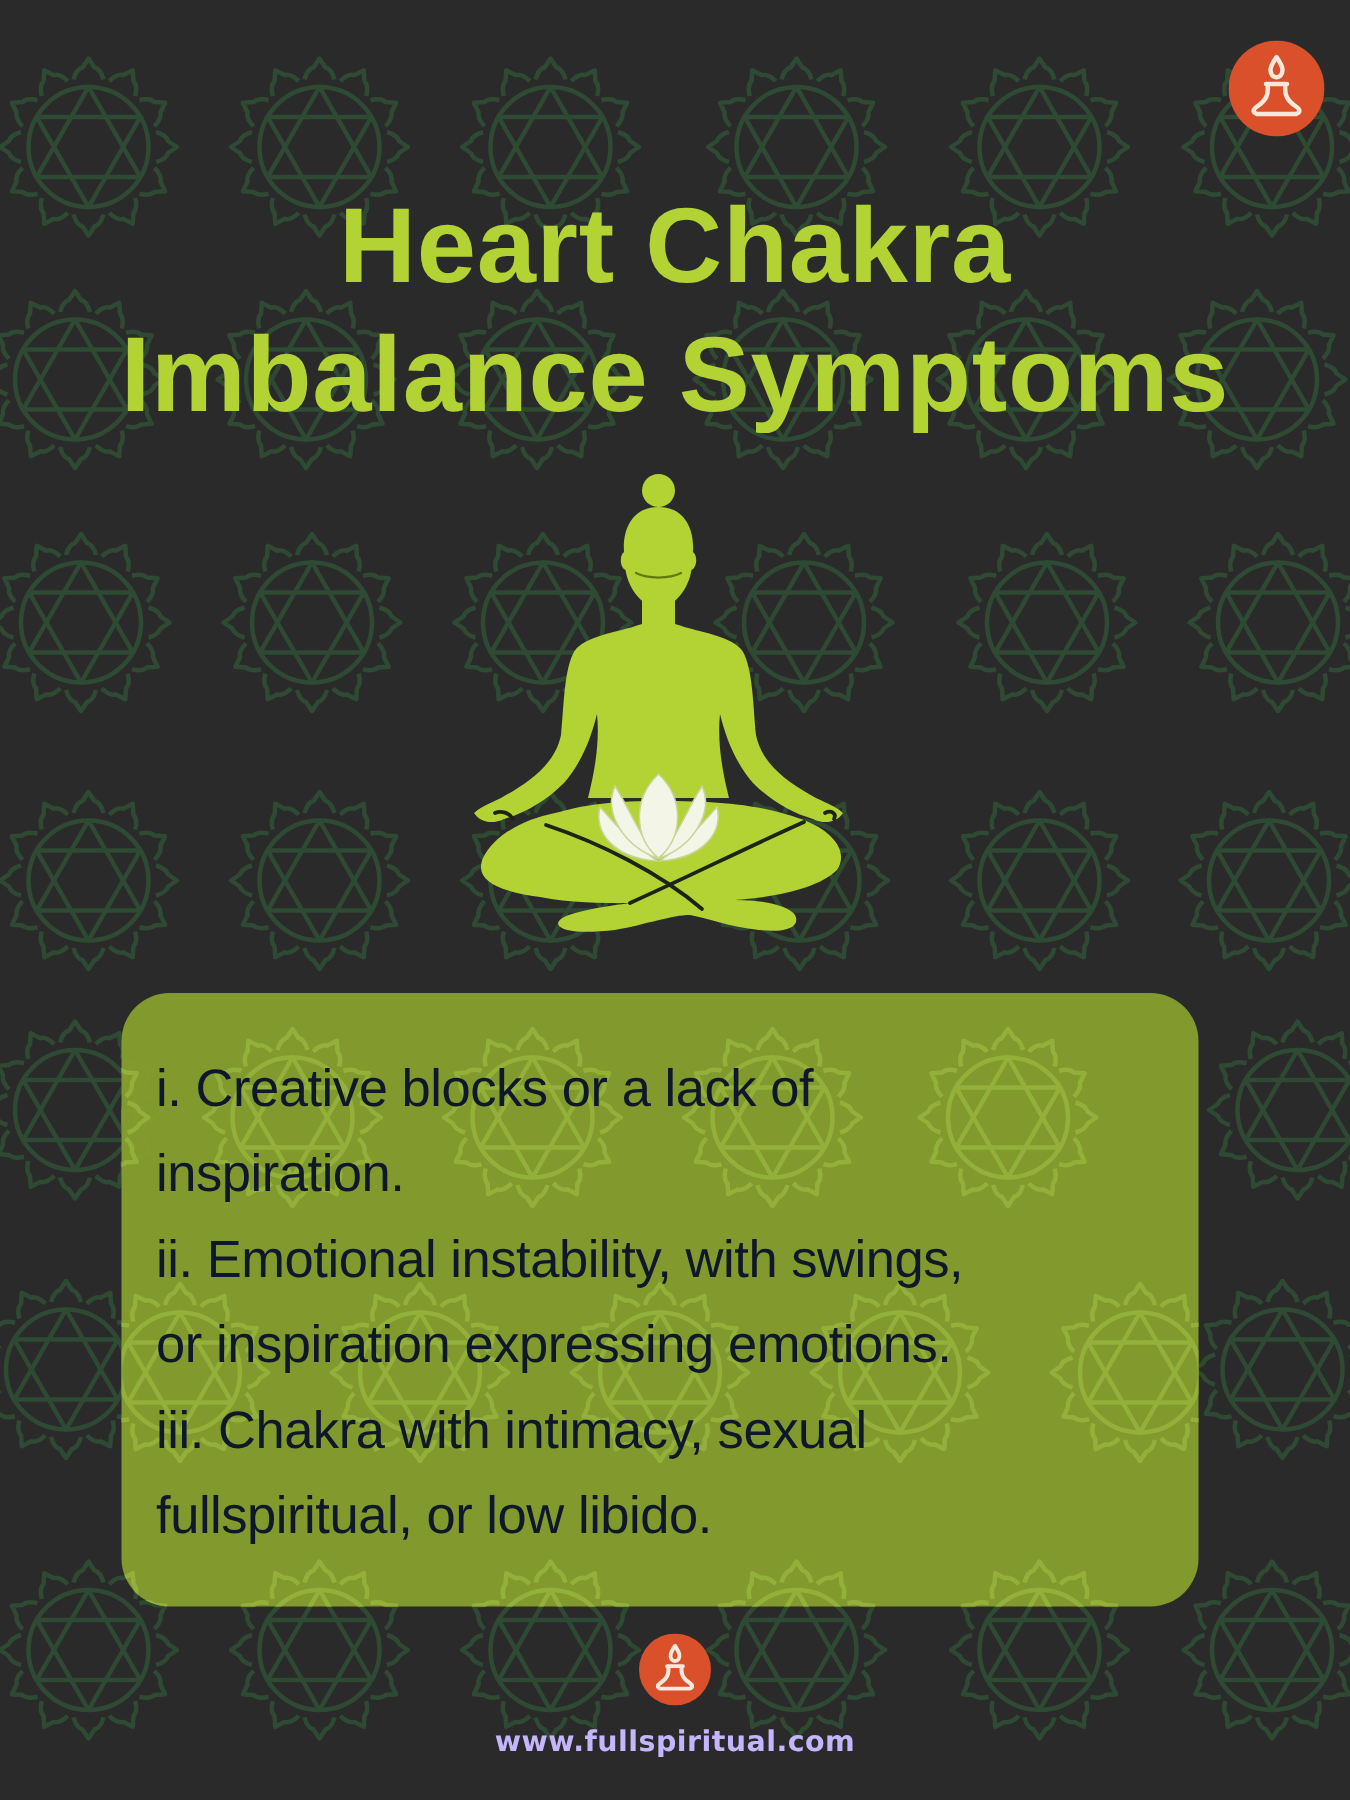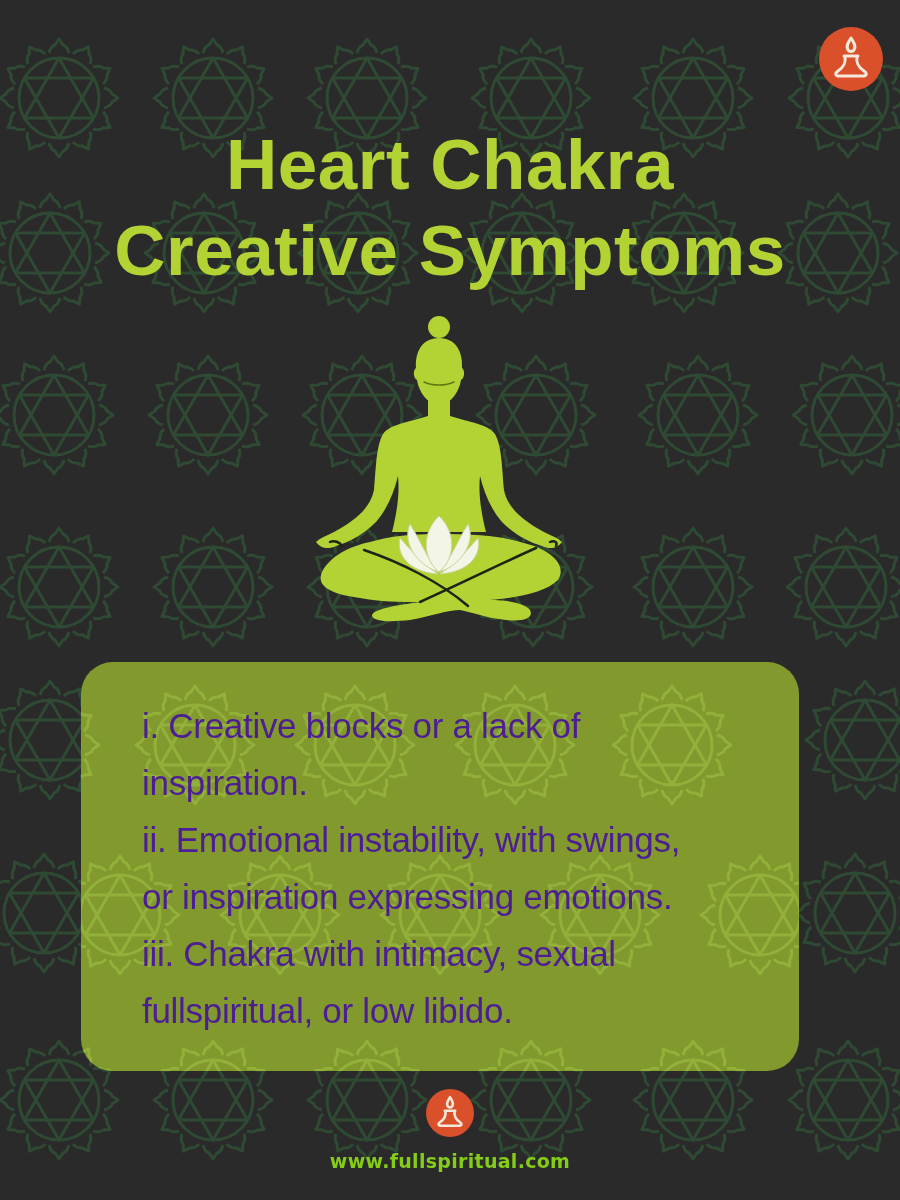--- a/index.html
+++ b/index.html
@@ -23,29 +23,28 @@
     }
     .figure { position: absolute; left: 300px; top: 310px; width: 300px; height: 320px; z-index: 2; }
     .card {
       position: absolute; left: 81px; top: 662px; width: 718px; height: 409px;
       border-radius: 32px; background: rgba(133,158,46,0.96); z-index: 1;
       overflow: hidden;
     }
     .card-pattern { position: absolute; left: -81px; top: -662px; width: 900px; height: 1200px; opacity: 1; }
     .card-text {
       position: absolute; left: 23px; top: 35px; width: 680px;
-      font-size: 35px; line-height: 57px; color: #4c1d95;
+      font-size: 35px; line-height: 57px; color: #0f172a;
       letter-spacing: -0.3px;
-      margin-left: 38px;
     }
     .card-text div { white-space: nowrap; }
     .logo-bottom { position: absolute; left: 426px; top: 1089px; width: 48px; height: 48px; z-index: 3; }
     .url {
       position: absolute; left: 0; top: 1150px; width: 900px; text-align: center;
-      color: #84cc16; font-family: "DejaVu Sans", sans-serif; font-weight: bold; font-size: 19px;
+      color: #c4b5fd; font-family: "DejaVu Sans", sans-serif; font-weight: bold; font-size: 19px;
       letter-spacing: 0.3px; z-index: 3;
     }
   </style>
 </head>
 <body>
 
 <div class="canvas">
 
   <svg class="pattern" viewBox="0 0 900 1200" xmlns="http://www.w3.org/2000/svg">
     <defs>
@@ -119,21 +118,21 @@
   <svg class="logo-top" viewBox="0 0 64 64" xmlns="http://www.w3.org/2000/svg">
     <circle cx="32" cy="32" r="32" fill="#d9502b"></circle>
     <g fill="none" stroke="#f6e9dc" stroke-width="3" stroke-linejoin="round" stroke-linecap="round">
       <path d="M32 11 C 28 17, 27 20, 29 23 C 30.5 25, 33.5 25, 35 23 C 37 20, 36 17, 32 11 Z"></path>
       <path d="M25 29 L39 29 M26 29 C 27 36, 25 40, 19 44 C 16 46, 16 48, 19 49 L45 49 C 48 48, 48 46, 45 44 C 39 40, 37 36, 38 29"></path>
     </g>
   </svg>
 
   <h1 class="title" style="margin:0;">
     <span>Heart Chakra</span>
-    <span>Creative Symptoms</span>
+    <span>Imbalance Symptoms</span>
   </h1>
 
   <svg class="figure" viewBox="0 0 300 320" xmlns="http://www.w3.org/2000/svg">
     <g fill="#b3d234">
 
       <circle cx="139" cy="17" r="11"></circle>
 
       <path d="M139 28 C 122 28, 115 42, 116 58 C 113 60, 113 68, 117 70 C 119 82, 126 92, 139 97 C 152 92, 159 82, 161 70 C 165 68, 165 60, 162 58 C 163 42, 156 28, 139 28 Z"></path>
 
       <path d="M128 90 L 128 106 C 110 112, 90 114, 83 124 C 76 136, 76 160, 74 180 C 70 200, 52 212, 34 222 C 26 226, 20 228, 16 232 C 20 238, 28 240, 36 236 C 50 232, 64 224, 76 212 C 88 198, 94 182, 98 166 C 100 186, 96 206, 92 222 L 186 222 C 182 206, 178 186, 180 166 C 184 182, 190 198, 202 212 C 214 224, 228 232, 242 236 C 250 240, 258 238, 262 232 C 258 228, 252 226, 244 222 C 226 212, 208 200, 204 180 C 202 160, 202 136, 195 124 C 188 114, 168 112, 150 106 L 150 90 Z"></path>

